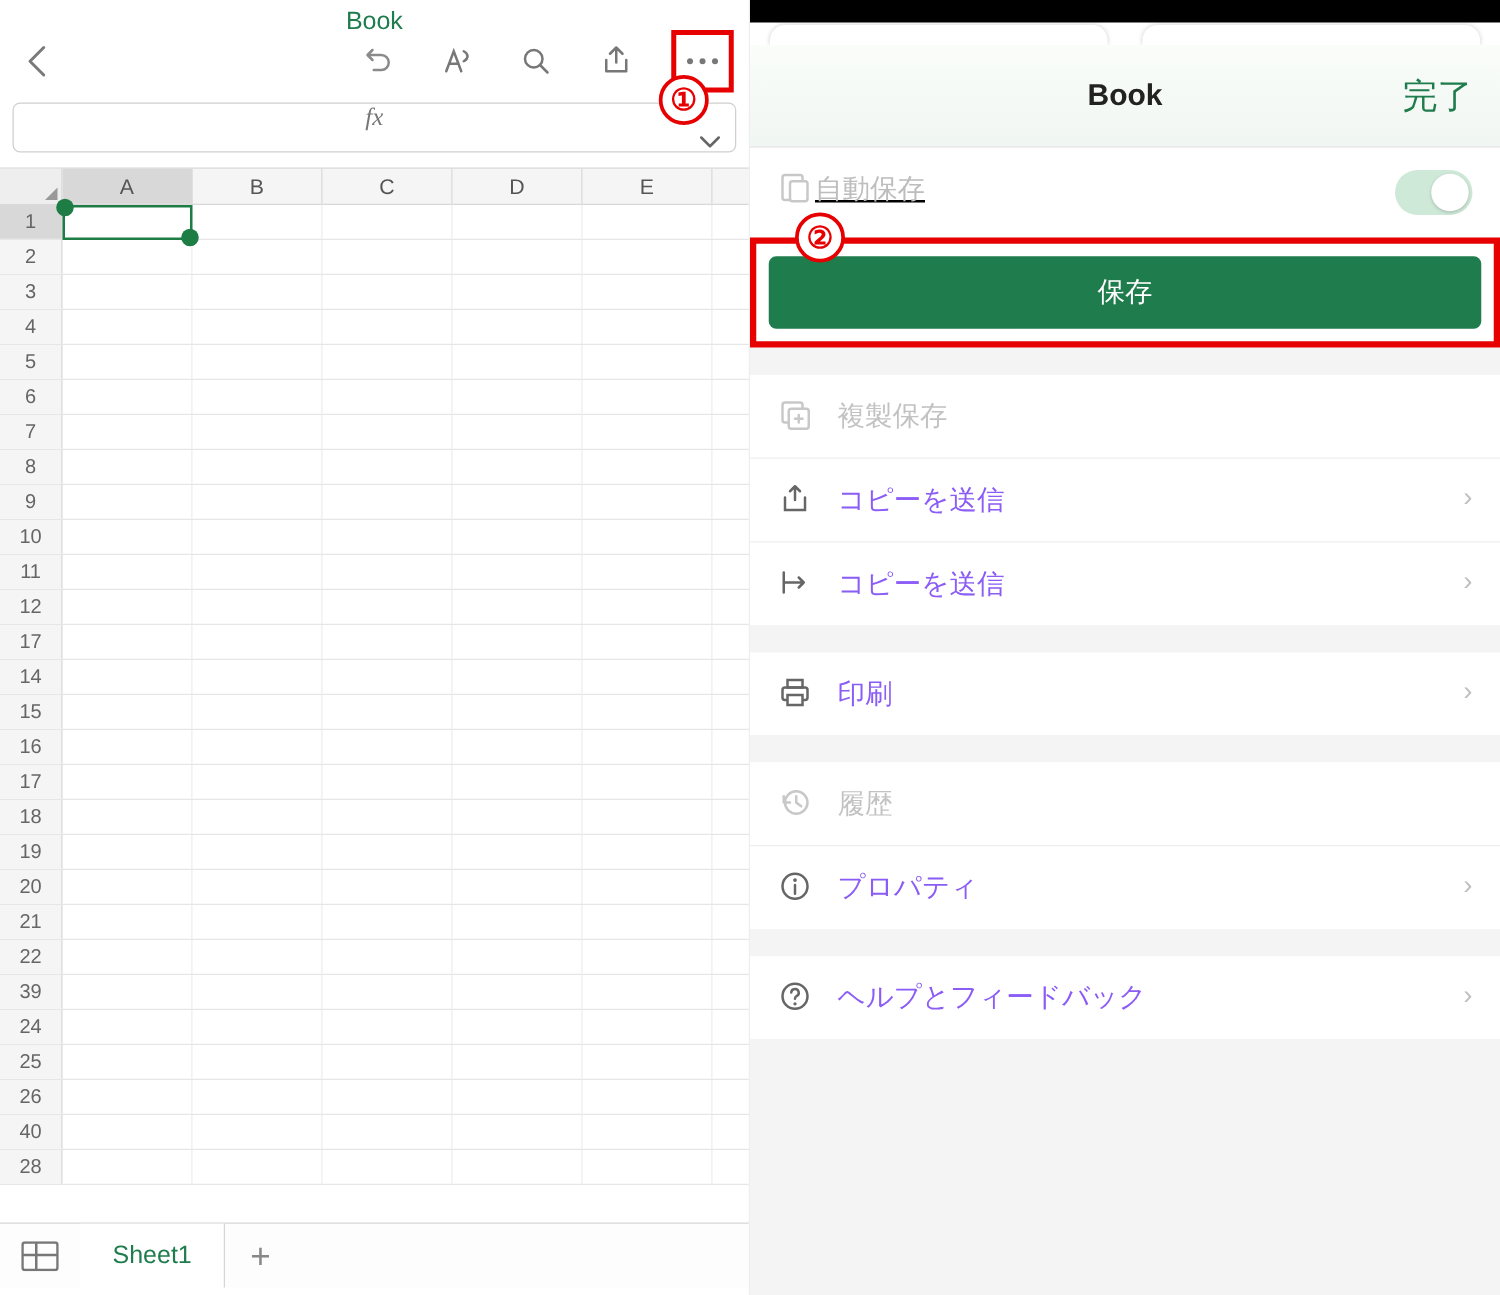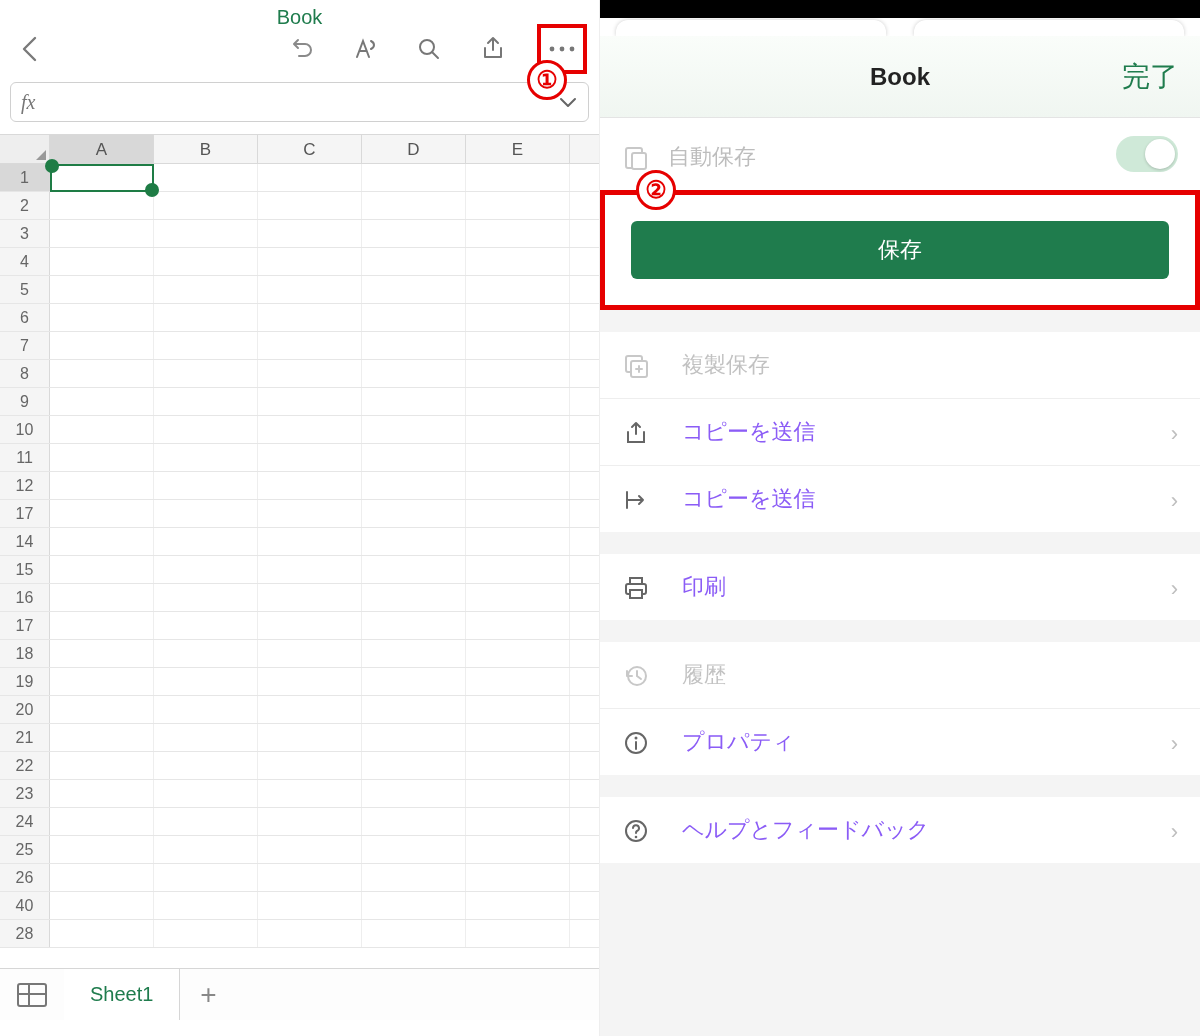--- a/index.html
+++ b/index.html
@@ -38,21 +38,21 @@
   .l-annot1 {
     position: absolute; top: 60px; right: 32px;
     width: 40px; height: 40px; border: 3px solid #e60000; border-radius: 50%;
     display: flex; align-items: center; justify-content: center;
     color: #e60000; font-weight: 700; font-size: 24px; background: #fff;
   }
 
   .l-fx {
     height: 40px; margin: 10px 10px 0 10px;
     border: 1px solid #d0d0d0; border-radius: 6px;
-    display: flex; align-items: center; padding: 0 10px;
+    display: flex; align-items: center; padding: 0 10px; flex-direction: column;
   }
   .l-fx-label { font-style: italic; font-family: Georgia, serif; color: #777; font-size: 20px; }
   .l-fx-caret { margin-left: auto; color: #666; }
 
   .l-grid { position: relative; margin-top: 12px; }
   .l-colhead { display: flex; height: 30px; background: #f5f5f5; border-top: 1px solid #d9d9d9; border-bottom: 1px solid #d9d9d9; }
   .l-corner { width: 50px; border-right: 1px solid #d9d9d9; background: #eee; position: relative; }
   .l-corner::after { content:""; position:absolute; right:3px; bottom:3px; border-left:10px solid transparent; border-bottom:10px solid #999; }
   .l-ch { width: 104px; border-right: 1px solid #d9d9d9; text-align: center; font-size: 17px; color: #555; line-height: 30px; }
   .l-ch.sel { background: #d8d8d8; }
@@ -69,21 +69,21 @@
   .l-sel-cell::before {
     content:""; position:absolute; left:-7px; top:-7px; width:14px; height:14px;
     background:#1e7c45; border-radius:50%;
   }
   .l-sel-cell::after {
     content:""; position:absolute; right:-7px; bottom:-7px; width:14px; height:14px;
     background:#1e7c45; border-radius:50%;
   }
 
   .l-bottom {
-    position: absolute; left: 0; right: 0; bottom: 16px; height: 52px;
+    position: absolute; left: 0; right: 0; bottom: 6px; height: 52px;
     border-top: 1px solid #d6d6d6; background: #fdfdfd;
     display: flex; 
   }
   .l-sheeticon { width: 64px; display: flex; align-items:center; justify-content:center; color:#666; }
   .l-sheet-tab { padding: 0 26px; height: 100%; display:flex; align-items:center; border-right:1px solid #d6d6d6; background:#fff; color:#1f7c4d; font-weight:500; font-size: 20px; cursor: pointer; }
   .l-sheet-add { width:56px; display:flex; align-items:center; justify-content:center; color:#888; font-size: 28px; cursor: pointer; }
 
   
   .r-topbar {
     height: 18px; background: #000;
@@ -102,53 +102,54 @@
   }
   .r-header-title { font-size: 24px; font-weight: 700; color: #222; }
   .r-done { position: absolute; right: 22px; color: #1f7c4d; font-size: 28px; cursor: pointer; }
 
   .r-body { background: #f4f4f4; height: calc(1036px - 118px); overflow: hidden; }
 
   .r-section { background: #fff; }
   .r-gap { height: 22px; }
 
   .r-auto {
-    display: flex; align-items: flex-end; padding: 18px 22px; gap: 18px;
+    display: flex; align-items: flex-start; padding: 18px 22px; gap: 2px;
     background:#fff;
+    text-decoration:underline;
   }
   .r-item-icon { width: 28px; height: 28px; color: #777; display:flex; align-items:center; justify-content:center; }
   .r-item-icon.disabled { color: #c2c2c2; }
   .r-auto-label { font-size: 22px; color: #bdbdbd; flex:1; }
   .r-toggle {
     width: 62px; height: 36px; border-radius: 18px; background: #cfe9d8; position: relative;
   }
   .r-toggle::after {
     content:""; position:absolute; right:3px; top:3px; width:30px; height:30px; border-radius:50%;
     background:#fff; box-shadow: 0 1px 3px rgba(0,0,0,.2);
   }
 
   .r-annot2 {
     position:absolute; width: 40px; height: 40px; border: 3px solid #e60000; border-radius: 50%;
     display: flex; align-items: center; justify-content: center;
     color: #e60000; font-weight: 700; font-size: 24px; background: #fff;
     margin-top: -20px; margin-left: 36px;
   }
 
   .r-save-wrap {
-    border: 5px solid #e60000; padding: 26px; background: #fff;
+    border: 5px solid #e60000; padding: 10px; background: #fff;
   }
   .r-save-btn {
     background: #1f7c4d; color: #fff; text-align: center;
     height: 58px; border-radius: 6px; font-size: 22px;
     display:flex; align-items:center; justify-content:center; font-weight:500;
     cursor: pointer;
   }
 
   .r-item {
-    display: flex; align-items: flex-end; padding: 18px 22px; gap: 32px;
+    display: flex; align-items: flex-start; padding: 18px 22px; gap: 20px;
     border-top: 1px solid #eee; background:#fff; cursor: pointer;
   }
   .r-item:first-child { border-top: none; }
   .r-item-label { font-size: 22px; color: #8b5cf6; flex: 1; }
   .r-item-label.disabled { color: #c2c2c2; }
   .r-chevron { color: #bfbfbf; font-size: 22px; }
 
   svg { display: block; }
 </style>
 </head>
@@ -389,21 +390,21 @@
         </div>
         <div class="l-row">
           <div class="l-rh">22</div>
           <div class="l-cell"></div>
           <div class="l-cell"></div>
           <div class="l-cell"></div>
           <div class="l-cell"></div>
           <div class="l-cell"></div>
         </div>
         <div class="l-row">
-          <div class="l-rh">23</div>
+          <div class="l-rh">39</div>
           <div class="l-cell"></div>
           <div class="l-cell"></div>
           <div class="l-cell"></div>
           <div class="l-cell"></div>
           <div class="l-cell"></div>
         </div>
         <div class="l-row">
           <div class="l-rh">24</div>
           <div class="l-cell"></div>
           <div class="l-cell"></div>

